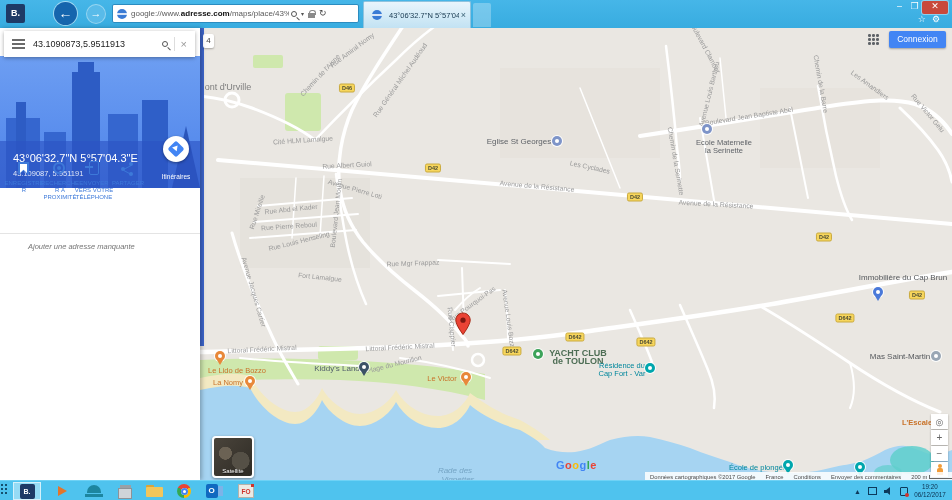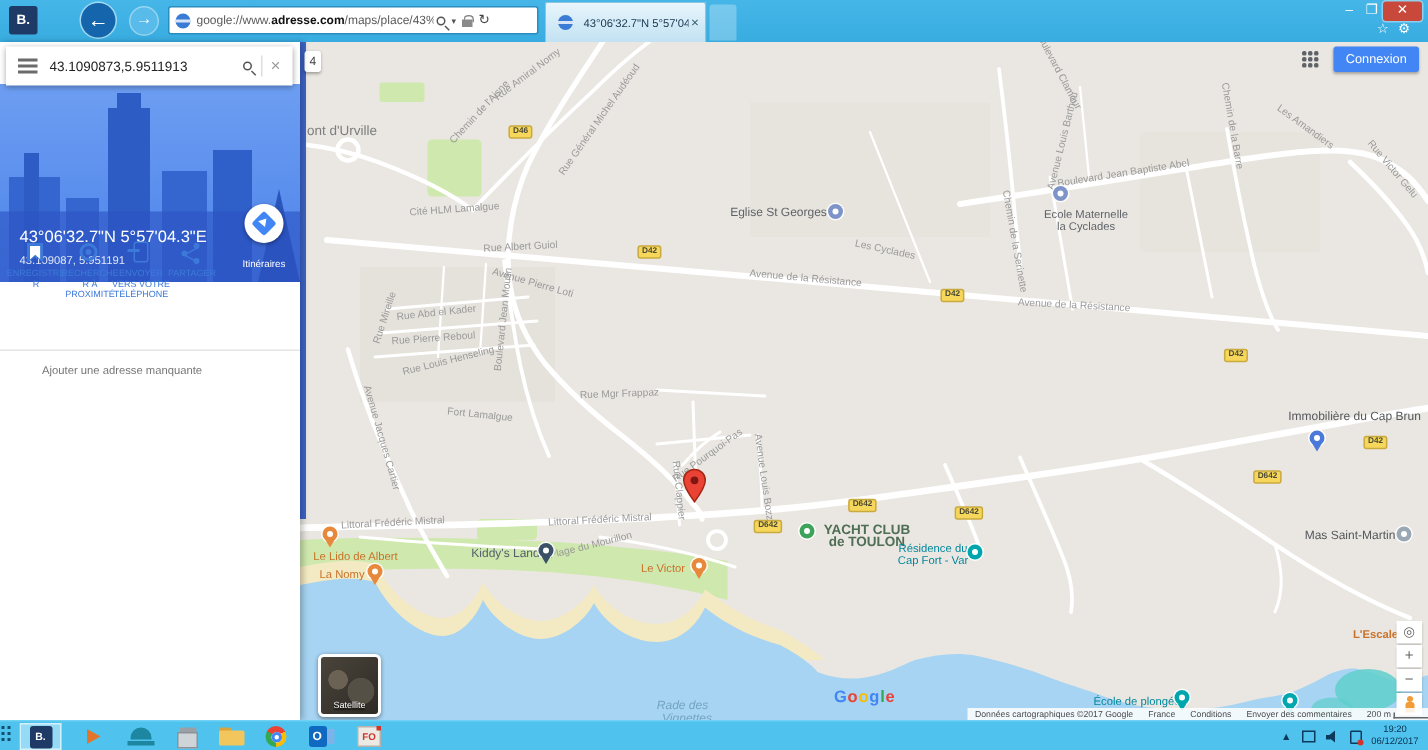--- a/index.html
+++ b/index.html
@@ -59,21 +59,21 @@
   .bkm-i { position:absolute; left:16px; top:4px; width:7px; height:9px; background:#fff; clip-path:polygon(0 0,100% 0,100% 100%,50% 65%,0 100%); }
   .tgt { position:absolute; left:13px; top:2px; width:12px; height:12px; border:2px solid #3d79d9; border-radius:50%; }
   .tgt:after { content:""; position:absolute; left:2px; top:2px; width:4px; height:4px; background:#3d79d9; border-radius:50%; }
   .phone { position:absolute; left:15px; top:1px; width:10px; height:14px; border:1.6px solid #3d79d9; border-radius:2px; }
   .phone:after { content:""; position:absolute; left:-5px; top:4px; width:8px; height:1.6px; background:#3d79d9; }
   .shr1,.shr2,.shr3 { position:absolute; width:4px; height:4px; background:#3d79d9; border-radius:50%; }
   .shr1 { left:13px; top:7px; } .shr2 { left:21px; top:2px; } .shr3 { left:21px; top:12px; }
   .shl { position:absolute; width:9px; height:1.4px; background:#3d79d9; left:15px; }
   .shla { top:7px; transform:rotate(-28deg); } .shlb { top:12px; transform:rotate(28deg); }
   #actdivider { position:absolute; left:0; top:205px; width:200px; height:1px; background:#e4e4e4; }
-  #addaddr { position:absolute; left:28px; top:214px; font-size:7.5px; color:#767676; }
+  #addaddr { position:absolute; left:28px; top:214px; font-size:7.5px; font-style:italic; color:#767676; }
 
   
   #map { position:absolute; left:200px; top:28px; width:752px; height:452px; background:#eae7e2; overflow:hidden; }
   #roads { position:absolute; left:0; top:0; }
   .mlabel { position:absolute; white-space:nowrap; pointer-events:none; }
   .badge { position:absolute; transform:translate(-50%,-50%); background:#f7d65c; border:1px solid #c9aa3f; border-radius:2px; font-size:5.5px; color:#4c4c34; padding:0 2px; line-height:7px; font-weight:bold; }
   .poi { position:absolute; transform:translate(-50%,-50%); text-align:center; pointer-events:none; }
   .poi div { line-height:8px; white-space:nowrap; }
   .pin { position:absolute; transform:translate(-50%,-50%); width:10px; height:10px; border-radius:50%; box-shadow:0 0 0 1px rgba(255,255,255,.9); }
   .pin:after { content:""; position:absolute; left:3px; top:3px; width:4px; height:4px; background:#fff; border-radius:50%; }
@@ -333,21 +333,21 @@
         <div class="badge" style="left: 375px; top: 309px;">D642</div>
         <div class="badge" style="left: 446px; top: 314px;">D642</div>
         <div class="badge" style="left: 645px; top: 290px;">D642</div>
         <div class="badge" style="left: 717px; top: 267px;">D42</div>
         <div class="poi" style="left: 319px; top: 114px; color: rgb(95, 99, 104); font-size: 8px;">
           <div>Eglise St Georges</div>
         </div>
         <div class="pin" style="left: 357px; top: 113px; background: rgb(126, 148, 200);"></div>
         <div class="poi" style="left: 524px; top: 119px; color: rgb(95, 99, 104); font-size: 7.5px;">
           <div>Ecole Maternelle</div>
-          <div>la Cyclades</div>
+          <div>la Serinette</div>
         </div>
         <div class="pin" style="left: 507px; top: 101px; background: rgb(126, 148, 200);"></div>
         <div class="poi" style="left: 378px; top: 329px; color: rgb(78, 110, 85); font-size: 9px; font-weight: bold;">
           <div>YACHT CLUB</div>
           <div>de TOULON</div>
         </div>
         <div class="pin" style="left: 338px; top: 326px; background: rgb(61, 163, 90);"></div>
         <div class="poi" style="left: 422px; top: 342px; color: rgb(0, 135, 156); font-size: 7.5px;">
           <div>Résidence du</div>
           <div>Cap Fort - Var</div>
@@ -357,21 +357,21 @@
           <div>Immobilière du Cap Brun</div>
         </div>
         <div class="pin" style="left: 678px; top: 264px; background: rgb(74, 121, 217);">
           <span class="tail" style="border-top-color: rgb(74, 121, 217);"></span>
         </div>
         <div class="poi" style="left: 700px; top: 329px; color: rgb(85, 88, 92); font-size: 8px;">
           <div>Mas Saint-Martin</div>
         </div>
         <div class="pin" style="left: 736px; top: 328px; background: rgb(154, 167, 181);"></div>
         <div class="poi" style="left: 37px; top: 343px; color: rgb(201, 114, 41); font-size: 7.5px;">
-          <div>Le Lido de Albert</div>
+          <div>Le Lido de Bozzo</div>
         </div>
         <div class="pin" style="left: 20px; top: 328px; background: rgb(232, 136, 58);">
           <span class="tail" style="border-top-color: rgb(232, 136, 58);"></span>
         </div>
         <div class="poi" style="left: 28px; top: 355px; color: rgb(201, 114, 41); font-size: 7.5px;">
           <div>La Nomy</div>
         </div>
         <div class="pin" style="left: 50px; top: 353px; background: rgb(232, 136, 58);">
           <span class="tail" style="border-top-color: rgb(232, 136, 58);"></span>
         </div>

